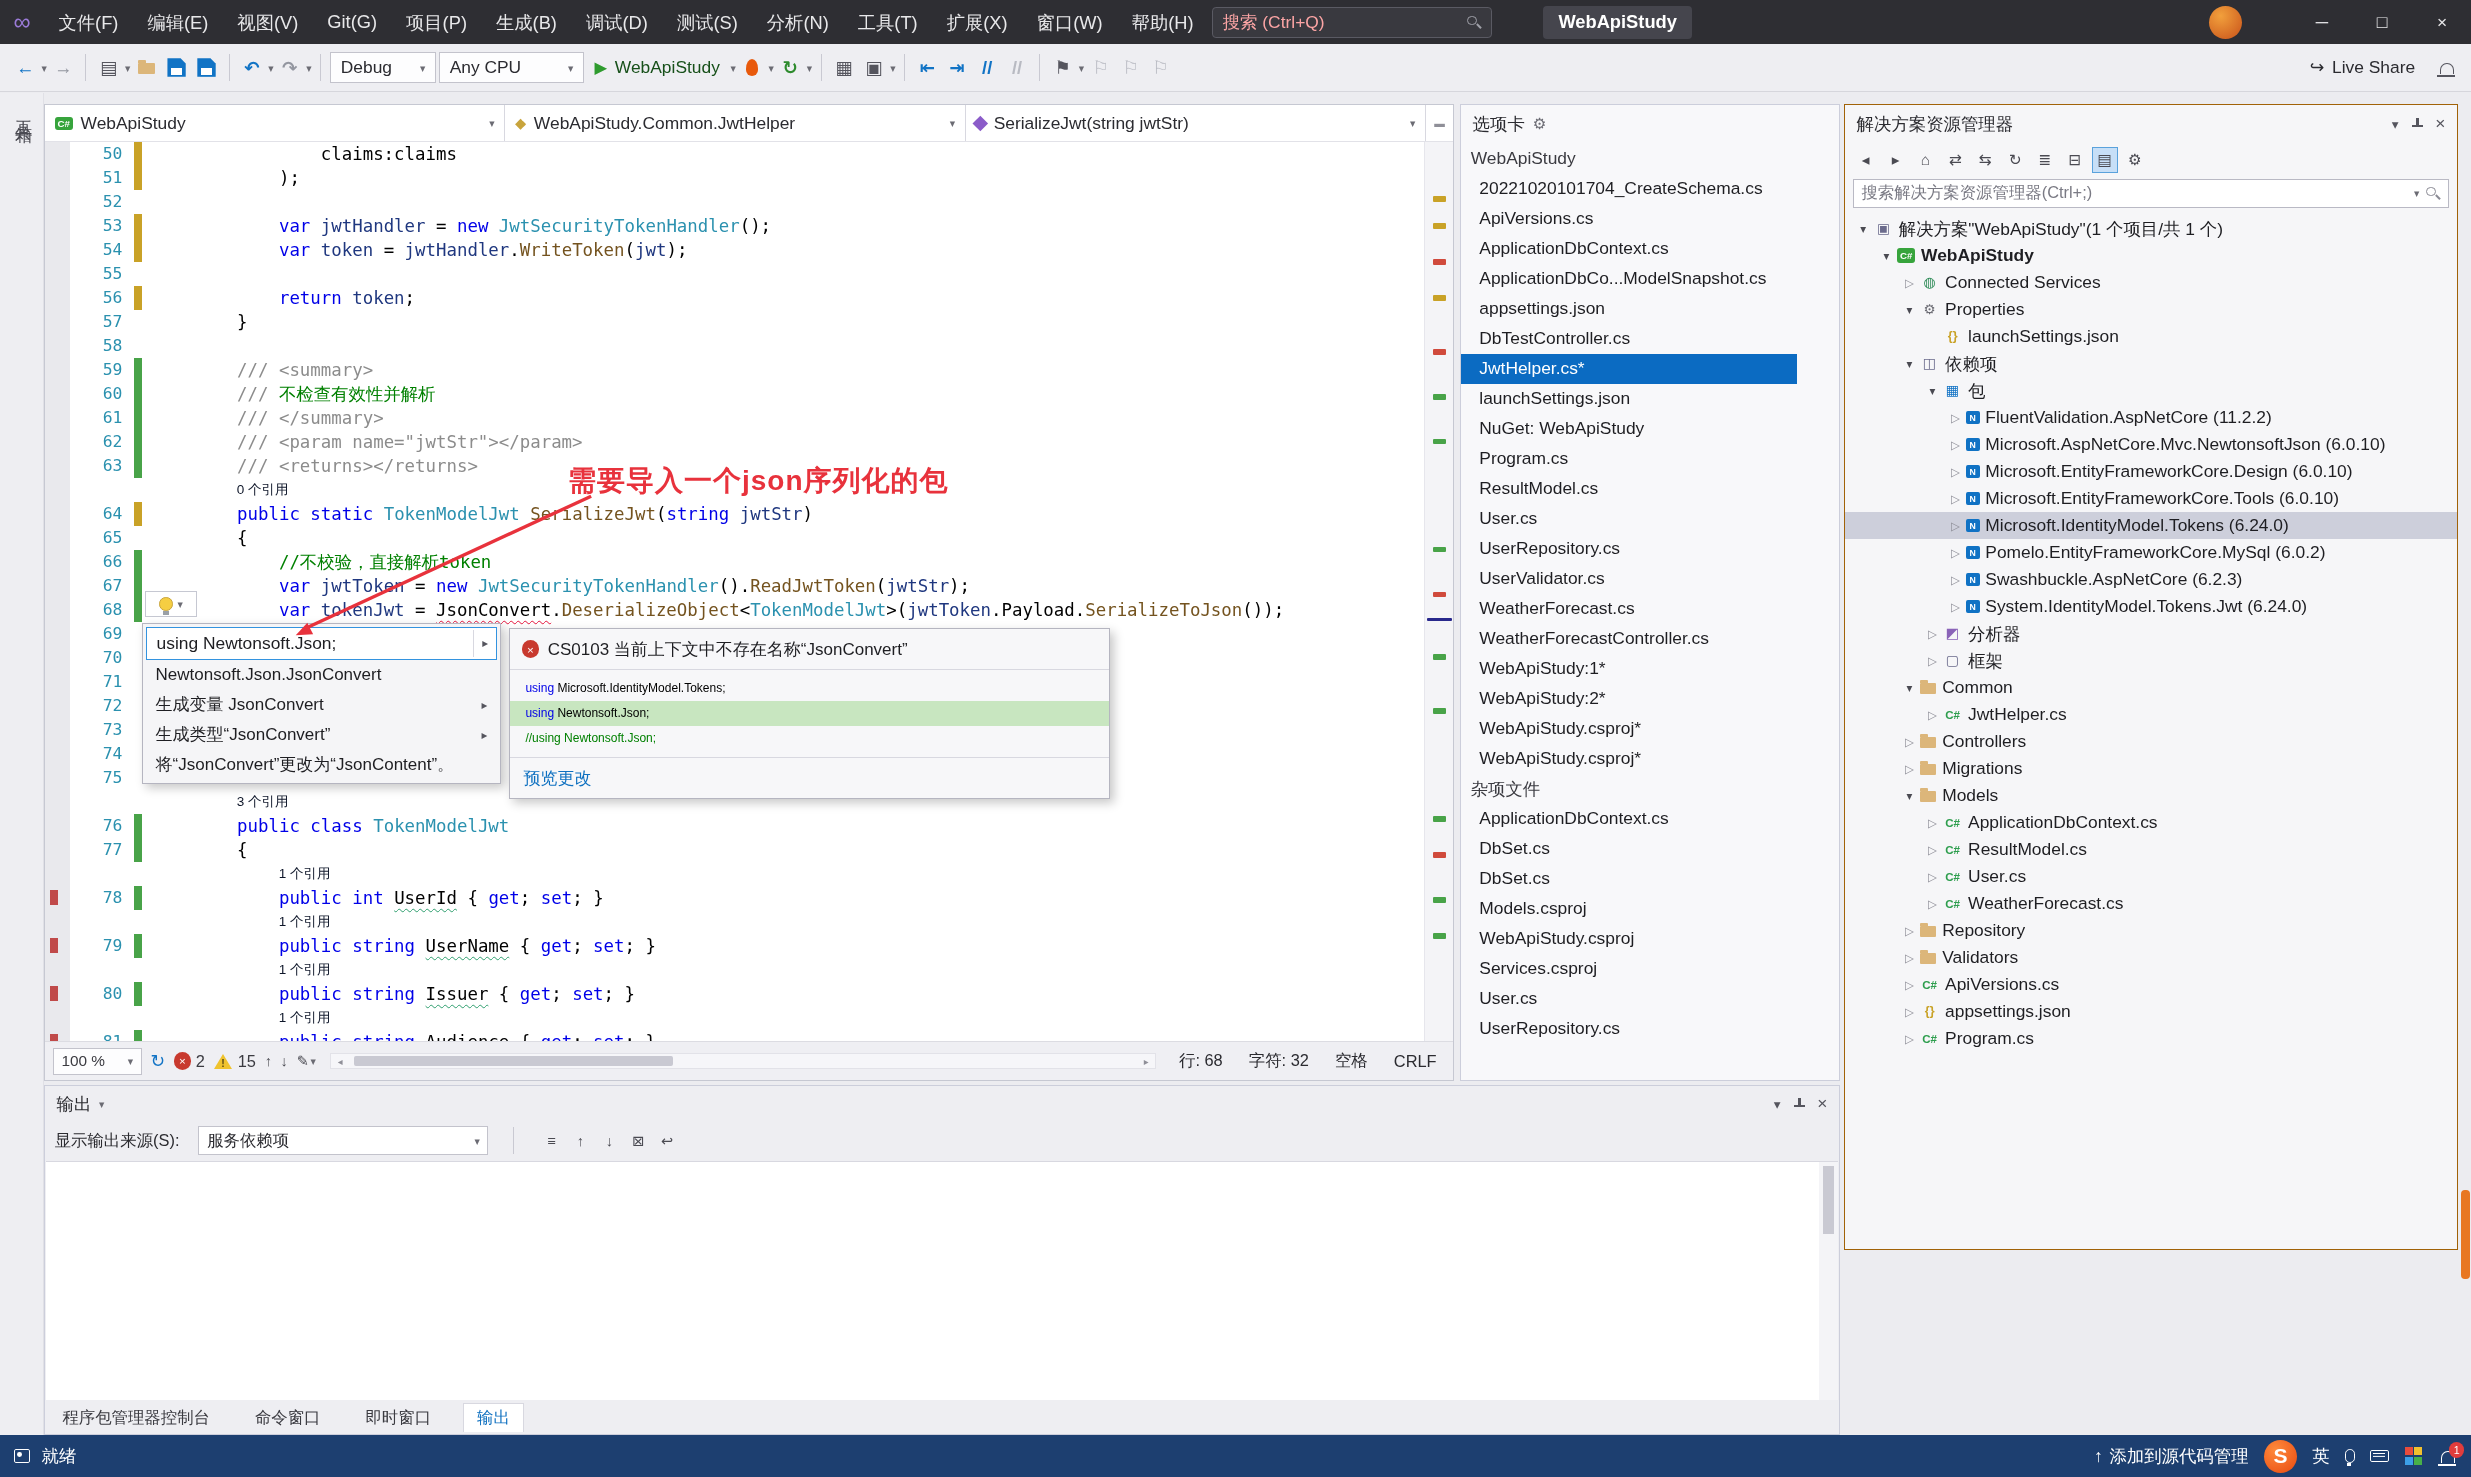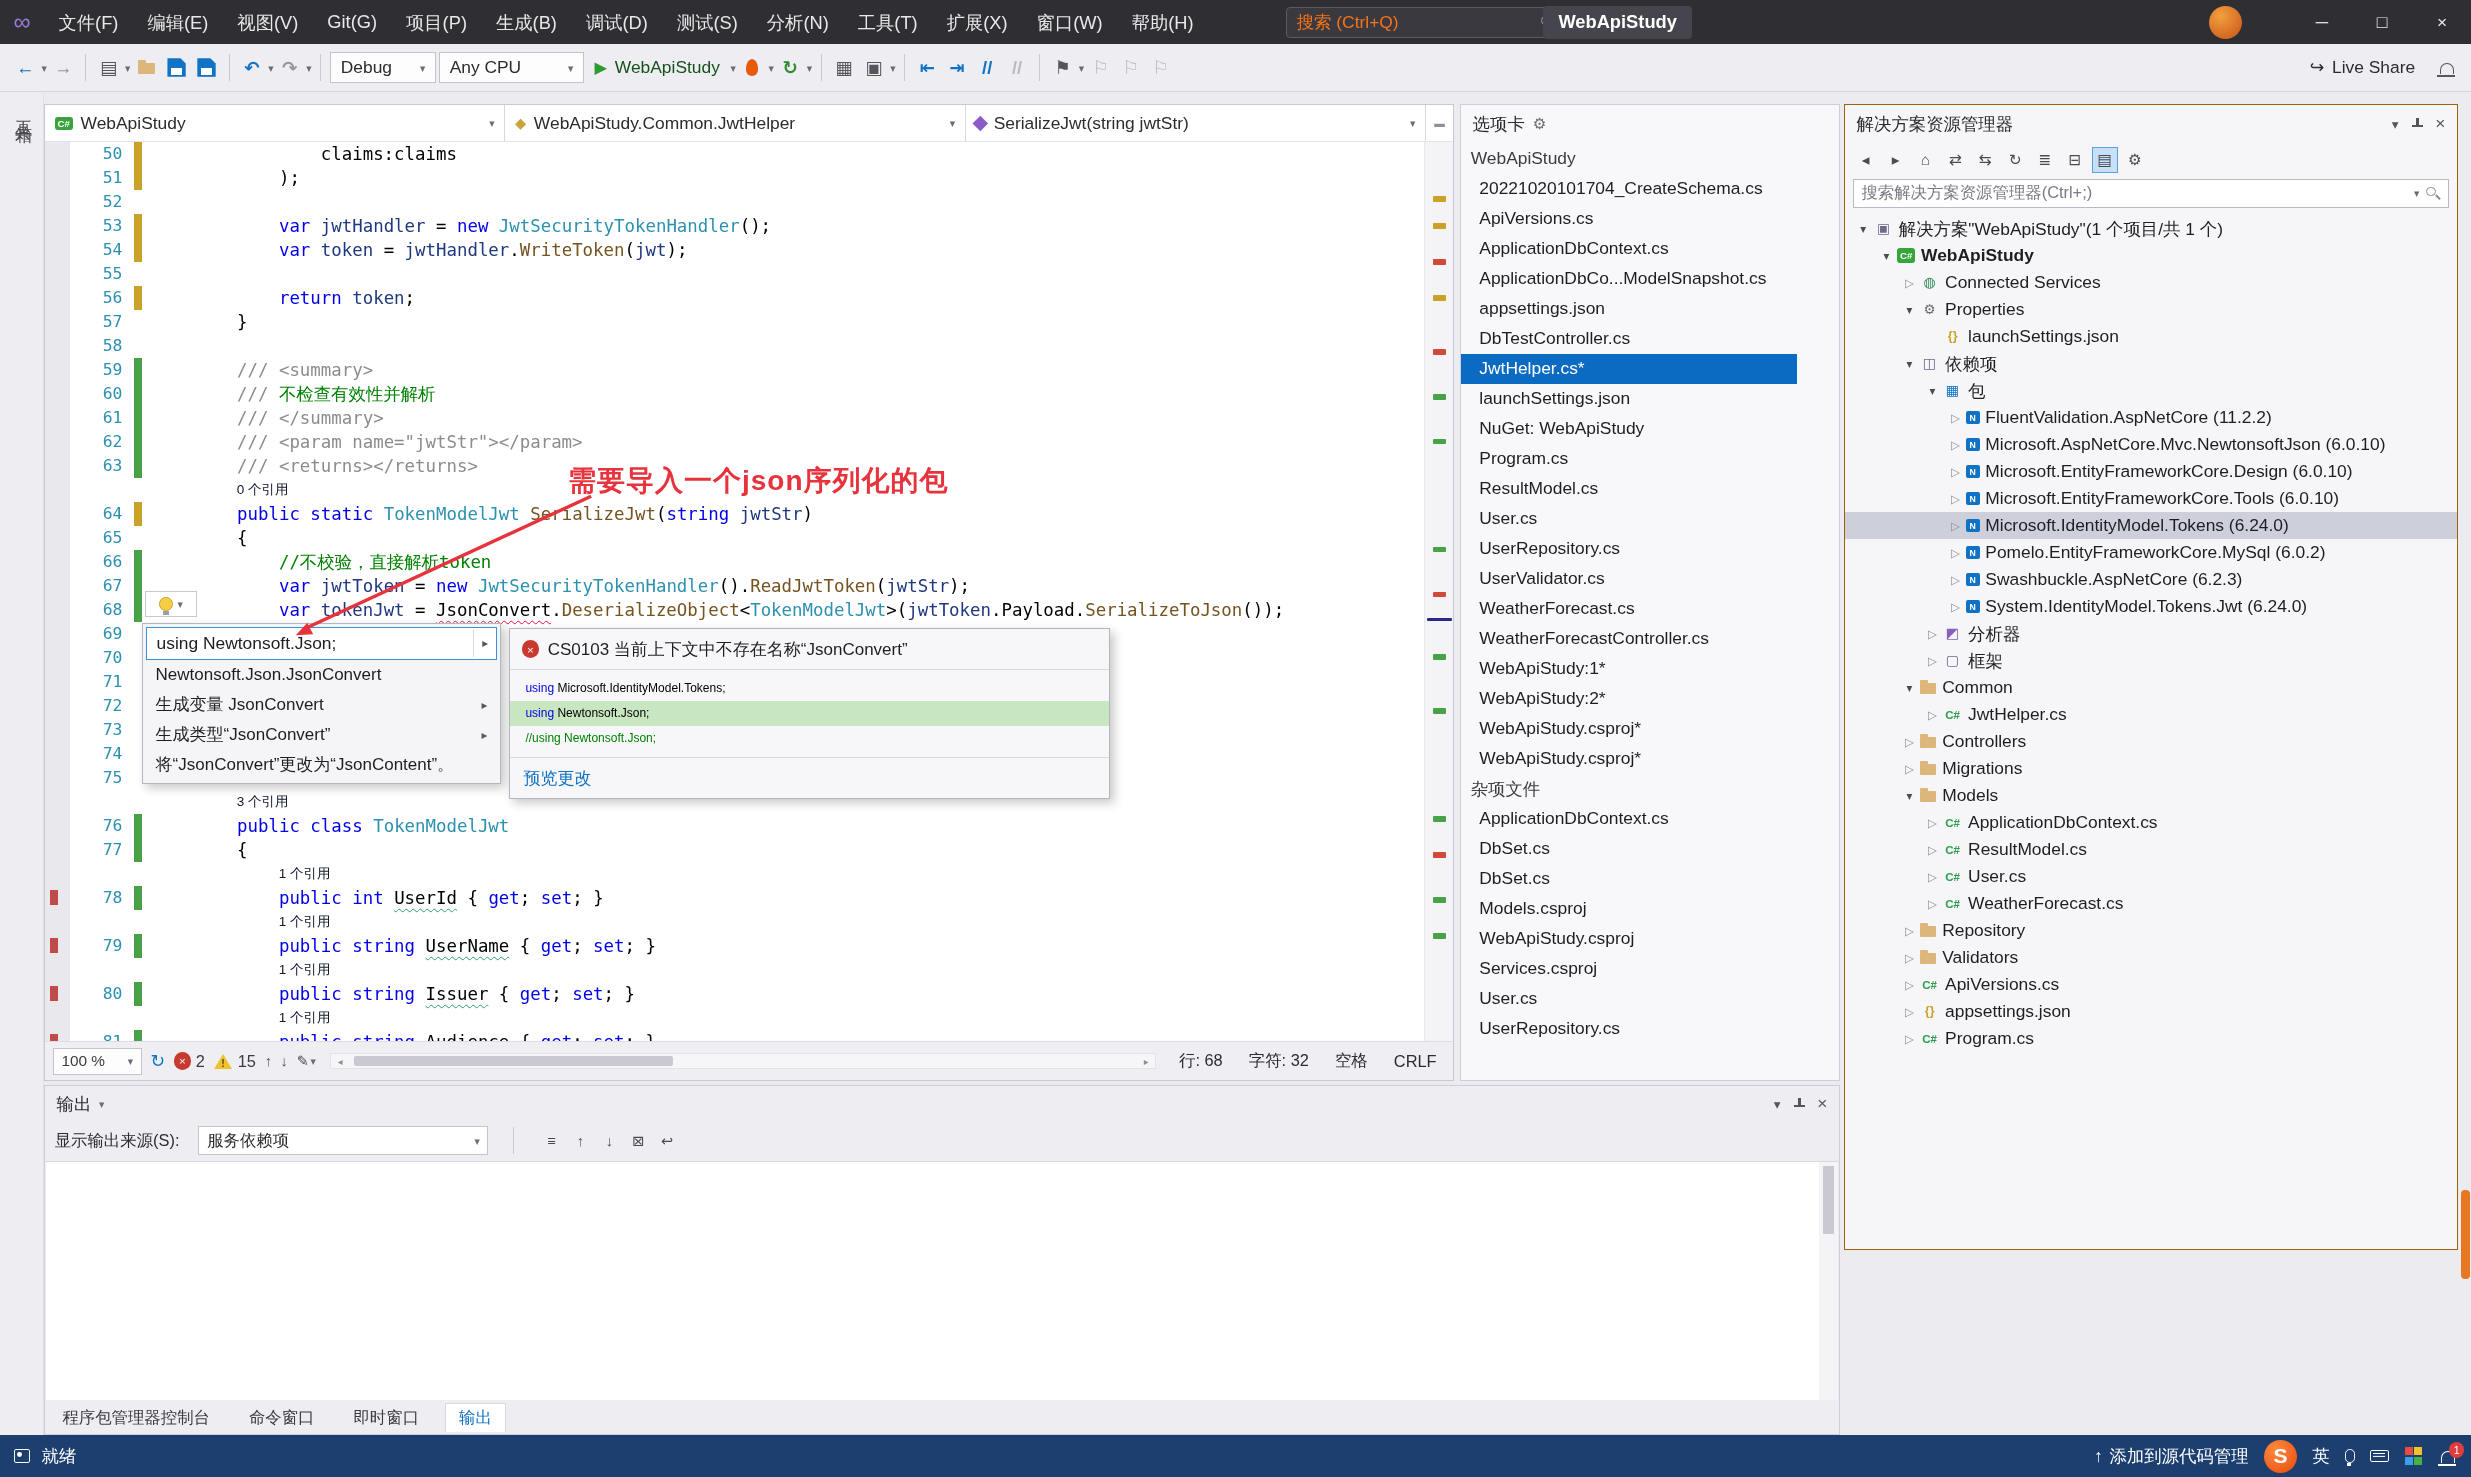--- a/index.html
+++ b/index.html
@@ -35,21 +35,21 @@
   .css-feedback{display:inline-block;width:16.4px;height:13.5px;border:1.9px solid #fff;border-radius:1.9px;position:relative}
   .css-feedback::after{content:"";position:absolute;left:2.9px;top:1.9px;width:4.8px;height:4.8px;border-radius:50%;background:#fff}
   .bulb{display:inline-block;width:13.5px;height:13.5px;border-radius:50%;background:#F5CE42;border:1px solid #C8A43C;position:relative}
   .bulb::after{content:"";position:absolute;left:2.9px;bottom:-4.8px;width:5.8px;height:3.9px;background:#9AA0A6}
 
   
   #titlebar{position:absolute;left:0;top:0;right:0;height:44px;background:#2E2E33;display:flex;align-items:center;color:#E8E8EA;z-index:10}
   .vslogo{width:44px;text-align:center;font-size:24px;color:#9B7BD8}
   #menubar{display:flex;height:100%}
   .menu-item{padding:0 14.5px;font-size:18.3px;display:flex;align-items:center}
-  #qsearch{position:absolute;left:1286px;top:6.8px;width:280px;height:31px;background:#39393F;border:1px solid #5A5A63;border-radius:3.9px;display:flex;align-items:center;justify-content:space-between;padding:0 9.7px;font-size:17.4px;color:#f97316}
+  #qsearch{position:absolute;left:1212px;top:6.8px;width:280px;height:31px;background:#39393F;border:1px solid #5A5A63;border-radius:3.9px;display:flex;align-items:center;justify-content:space-between;padding:0 9.7px;font-size:17.4px;color:#fca5a5}
   #qsearch .css-mag::before,#qsearch .css-mag::after{border-color:#9FA0A8;background:#9FA0A8}
   #qsearch .css-mag::before{background:transparent}
   #titlechip{position:absolute;left:1543px;top:5.8px;height:33px;display:flex;align-items:center;padding:0 15.4px;background:#45454D;border-radius:3.9px;color:#FFF;font-size:18.3px;font-weight:700}
   #avatar{position:absolute;left:2209px;top:5.8px;width:33px;height:33px;border-radius:50%;background:radial-gradient(circle at 35% 30%,#F2A03C,#C8521A)}
   #winbtns{position:absolute;right:0;top:0;height:44px;display:flex}
   .winbtn{width:60px;display:flex;align-items:center;justify-content:center;font-size:17.4px;color:#E8E8EA}
 
   
   #toolbar{position:absolute;left:0;top:44px;right:0;height:48px;background:#EEEEF2;border-bottom:1px solid #D6D6DC;display:flex;align-items:center;padding:0 11.6px;gap:2.9px;font-size:17.4px;color:#2B2B30;z-index:9}
   .tbtn{height:35px;min-width:27px;display:flex;align-items:center;justify-content:center;gap:1.9px;padding:0 3.9px}
@@ -146,21 +146,21 @@
 
   
   #output{position:absolute;left:44px;top:1085px;width:1796px;height:350px;background:#EEEEF2;border:1px solid #CCCEDB}
   #outhead{height:35px;display:flex;align-items:center;padding:0 11.6px;gap:7.7px;font-size:17.4px;color:#2B2B30}
   #outctrl{height:39px;display:flex;align-items:center;padding:0 9.7px;gap:19px;font-size:16.4px;color:#2B2B30}
   .outcombo{width:290px;height:29px;background:#FFF;border:1px solid #C3C3CC;display:flex;align-items:center;justify-content:space-between;padding:0 7.7px;font-size:16.4px}
   .outicon{width:25px;height:25px;display:flex;align-items:center;justify-content:center;font-size:14.5px;color:#4A4A52}
   #outcontent{position:absolute;left:1px;top:75px;right:1px;bottom:34px;background:#FFF;border-top:1px solid #D8D8E0}
   .outvscroll{position:absolute;right:0;top:0;width:19.3px;bottom:0;background:#F4F4F7}
   .outvthumb{position:absolute;top:3.9px;left:3.9px;width:11.6px;height:68px;background:#C9C9D2}
-  #outtabs{position:absolute;left:0;right:0;bottom:0;height:33px;display:flex;align-items:center;padding-left:3.9px;gap:12px;background:#EEEEF2}
+  #outtabs{position:absolute;left:0;right:0;bottom:0;height:33px;display:flex;align-items:center;padding-left:3.9px;gap:18px;background:#EEEEF2}
   .outtab{padding:0 13.5px;height:29px;display:flex;align-items:center;font-size:16.4px;color:#3B3B41;white-space:nowrap}
   .outtab.active{background:#FFF;color:#0E70C0;border:1px solid #D8D8E0;border-bottom:none}
 
   
   #statusbar{position:absolute;left:0;right:0;top:1435px;height:42px;background:#1D3F70;color:#FFF;display:flex;align-items:center;padding:0 13.5px;gap:11.6px;font-size:17.4px;z-index:10}
   .sright{margin-left:auto;display:flex;align-items:center;gap:15.4px}
   .sitem{display:flex;align-items:center;gap:6.8px;white-space:nowrap}
   .sogou{width:33px;height:33px;border-radius:50%;background:radial-gradient(circle at 35% 30%,#FF8A3C,#E84A10);color:#fff;font-weight:800;font-size:21px;display:flex;align-items:center;justify-content:center}
   .bellwrap{position:relative;width:21px;height:19.3px;display:flex;align-items:center;justify-content:center}
   .badge{position:absolute;right:-5.8px;top:-3.9px;width:15.4px;height:15.4px;border-radius:50%;background:#E03C3C;color:#fff;font-size:10.6px;display:flex;align-items:center;justify-content:center}

